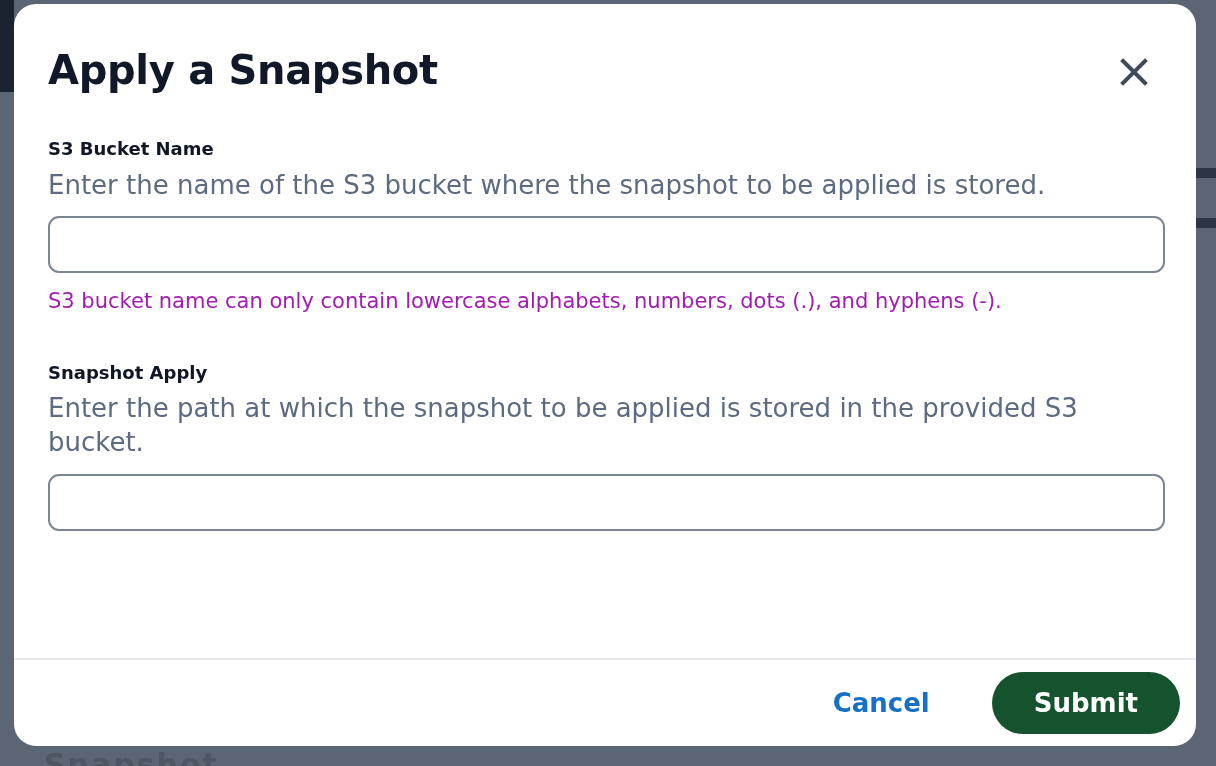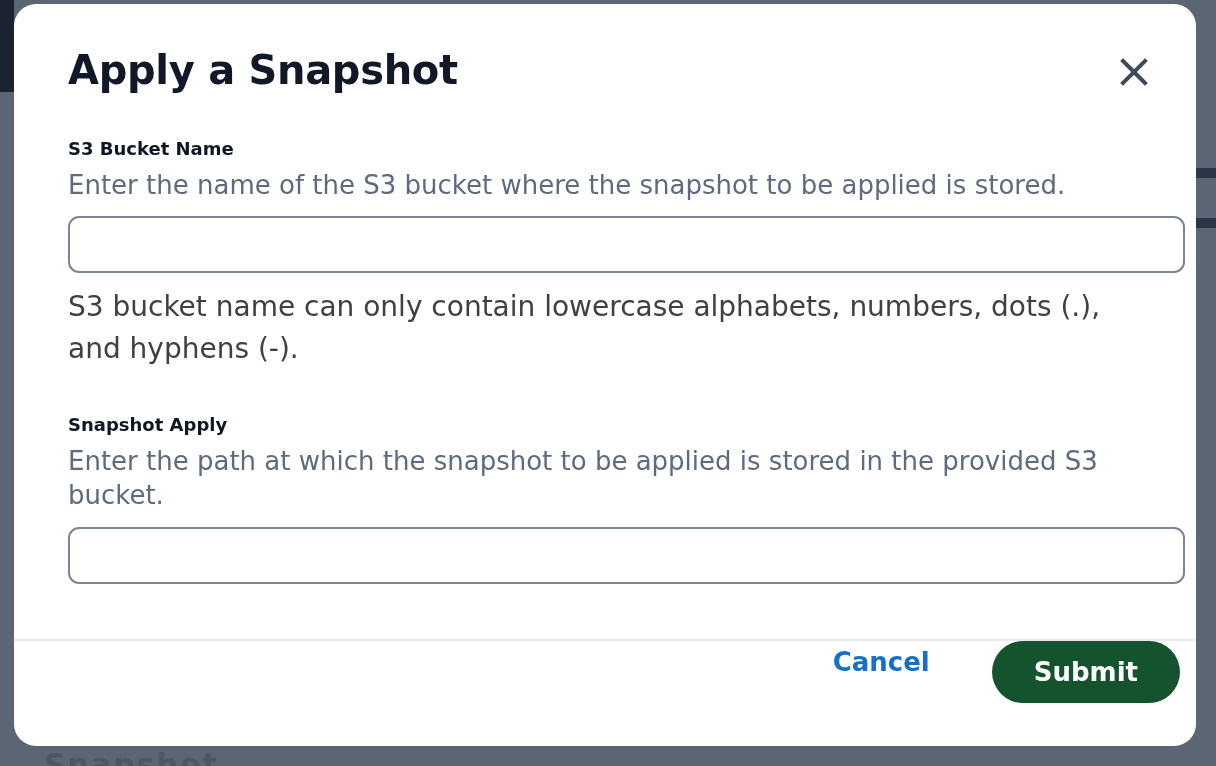--- a/index.html
+++ b/index.html
@@ -64,21 +64,20 @@
     border-radius: 22px;
     overflow: hidden;
     display: flex;
     flex-direction: column;
   }
 
   .modal-body {
     flex: 1 1 auto;
     padding: 44px 34px 0 34px;
     position: relative;
-    margin-left: 20px;
   }
 
   .modal-header {
     display: flex;
     align-items: flex-start;
     justify-content: space-between;
   }
 
   .modal-title {
     font-size: 40px;
@@ -129,34 +128,34 @@
     border-radius: 11px;
     background: #ffffff;
     font-family: "DejaVu Sans", sans-serif;
     font-size: 20px;
     color: #0f1724;
     padding: 0 14px;
     outline: none;
   }
 
   .field-hint {
-    font-size: 28px;
-    color: #404040;
+    font-size: 21px;
+    color: #a21caf;
     margin-top: 13px;
     line-height: 1.5;
     max-width: 1070px;
   }
 
   
   .modal-footer {
     flex: 0 0 auto;
-    height: 107px;
+    height: 88px;
     border-top: 2px solid #e8eaee;
     display: flex;
-    align-items: flex-start;
+    align-items: center;
     justify-content: flex-end;
     padding-right: 16px;
     gap: 58px;
   }
 
   .btn-cancel {
     background: none;
     border: none;
     font-family: "DejaVu Sans", sans-serif;
     font-size: 26px;

